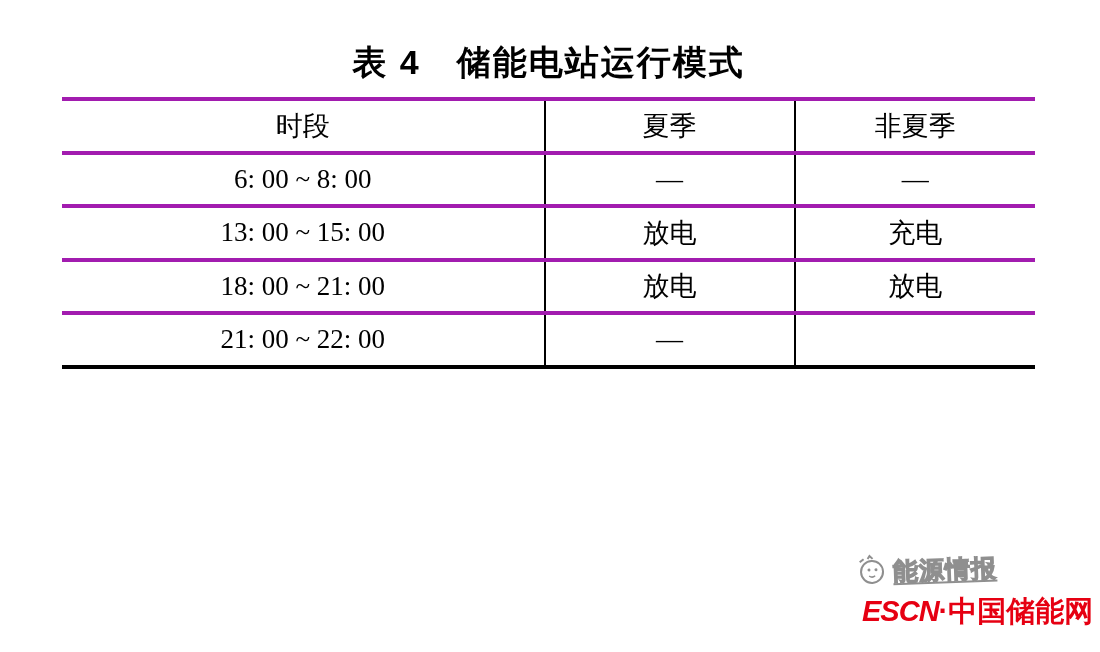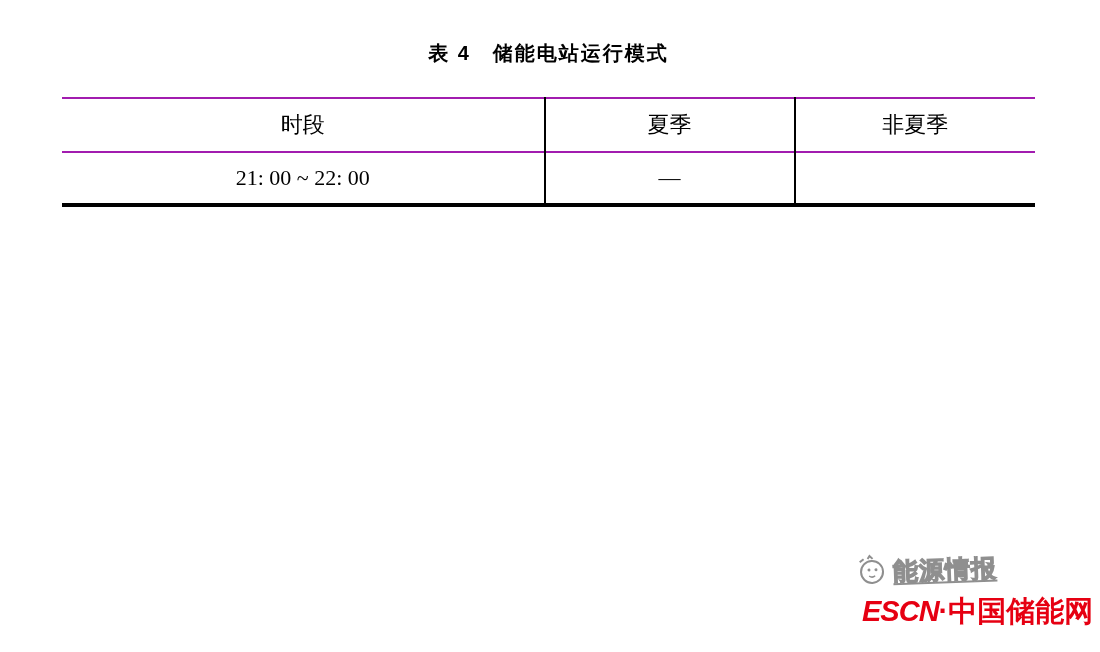--- a/index.html
+++ b/index.html
@@ -13,21 +13,21 @@
     font-family: "Liberation Serif", "DejaVu Serif", serif;
   }
   .table-title {
     position: absolute;
     left: 62px;
     top: 40px;
     width: 973px;
     text-align: center;
     font-family: "Liberation Sans", "DejaVu Sans", sans-serif;
     font-weight: bold;
-    font-size: 20px;
+    font-size: 34px;
     color: #000000;
     letter-spacing: 2px;
     white-space: pre;
   }
   .mode-table-wrap {
     position: absolute;
     left: 62px;
     top: 97px;
     width: 973px;
   }
@@ -36,24 +36,24 @@
     width: 973px;
     table-layout: fixed;
   }
   .mode-table col.c1 { width: 49.6%; }
   .mode-table col.c2 { width: 25.7%; }
   .mode-table col.c3 { width: 24.7%; }
   .mode-table th, .mode-table td {
     height: 53.5px;
     text-align: center;
     vertical-align: middle;
-    font-size: 22px;
+    font-size: 27px;
     font-weight: normal;
     color: #000000;
-    border-top: 2px solid #a21caf;
+    border-top: 4px solid #a21caf;
     white-space: pre;
   }
   .mode-table tbody tr:last-child th,
   .mode-table tbody tr:last-child td {
     border-bottom: 4px solid #000000;
   }
   .mode-table th:nth-child(1), .mode-table td:nth-child(1),
   .mode-table th:nth-child(2), .mode-table td:nth-child(2) {
     border-right: 2px solid #000000;
   }
@@ -114,20 +114,35 @@
         </colgroup>
       <thead>
         <tr>
           <th>时段</th>
           <th>夏季</th>
           <th>非夏季</th>
         </tr>
       </thead>
       <tbody>
           <tr>
+            <td>6: 00 ~ 8: 00</td>
+            <td>—</td>
+            <td>—</td>
+          </tr>
+          <tr>
+            <td>13: 00 ~ 15: 00</td>
+            <td>放电</td>
+            <td>充电</td>
+          </tr>
+          <tr>
+            <td>18: 00 ~ 21: 00</td>
+            <td>放电</td>
+            <td>放电</td>
+          </tr>
+          <tr>
             <td>21: 00 ~ 22: 00</td>
             <td>—</td>
             <td></td>
           </tr>
         </tbody>
     </table>
   </div>
 
   <div class="watermark">
     <div class="wm-gray-line">

